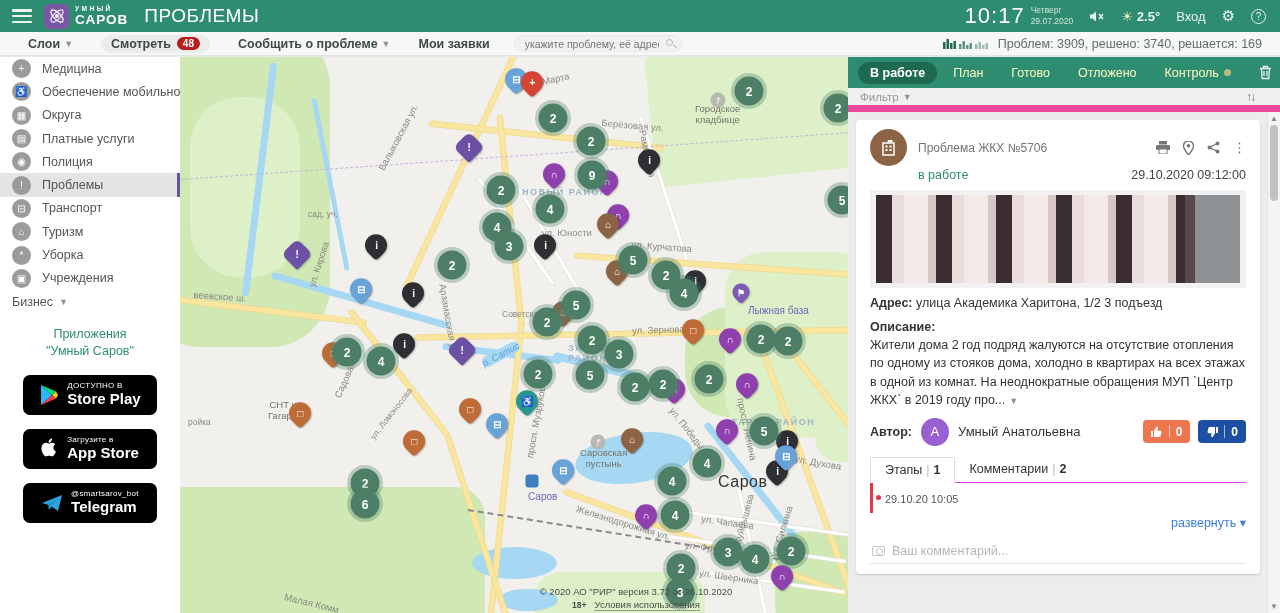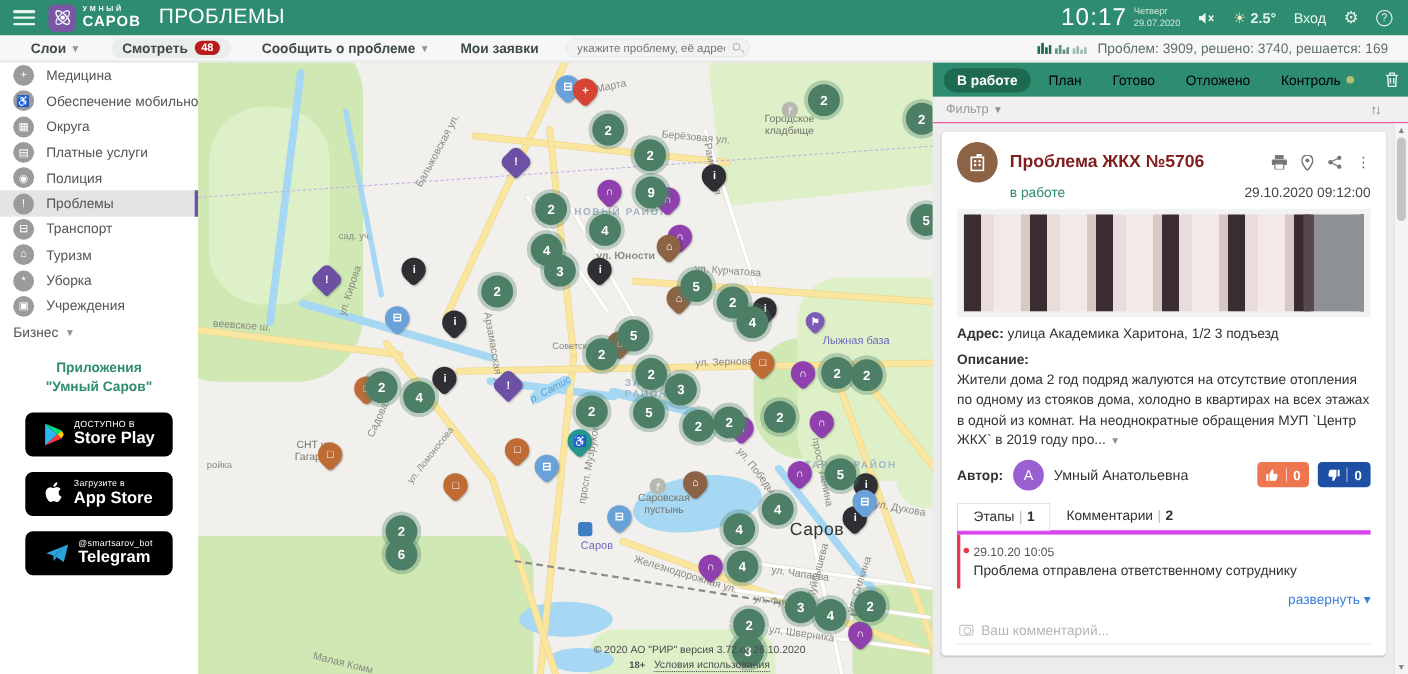--- a/index.html
+++ b/index.html
@@ -41,21 +41,21 @@
   .bars{display:flex;align-items:flex-end;gap:3px;margin-right:6px}
 
   
   .side{position:absolute;left:0;top:57px;width:180px;height:556px;background:#fff;z-index:20;overflow:hidden}
   .side-item{height:23.3px;display:flex;align-items:center;gap:11px;padding-left:12px;cursor:pointer;position:relative}
   .side-item.active{background:#e4e4e4}
   .side-item.active:after{content:"";position:absolute;right:0;top:0;width:3px;height:100%;background:#6c51a4}
   .si-ic{width:19px;height:19px;border-radius:50%;background:#9b9b9b;color:#fff;font-size:10px;display:flex;align-items:center;justify-content:center;flex:0 0 19px}
   .si-lb{font-size:12.5px;color:#555;white-space:nowrap}
   .biz{height:24px;display:flex;align-items:center;gap:6px;padding-left:12px;font-size:12.5px;color:#555;cursor:pointer}
-  .apps-t{margin-top:12px;text-align:center;color:#2e8c70;font-weight:bold;font-size:12.5px;line-height:1.4}
+  .apps-t{margin-top:12px;text-align:center;color:#2e8c70;font-weight:normal;font-size:12.5px;line-height:1.4}
   .store{display:block;width:134px;height:40px;background:#000;border-radius:7px;margin:14px auto 0;display:flex;align-items:center;justify-content:center;gap:8px;color:#fff;cursor:pointer}
   .store-txt{display:flex;flex-direction:column;line-height:1.1}
   .store-top{font-size:8px;letter-spacing:.3px}
   .store-bot{font-size:15px;font-weight:bold}
 
   
   .map{position:absolute;left:180px;top:57px;width:668px;height:556px;background:#f2f0ec;overflow:hidden;z-index:10}
   .green{position:absolute;background:#cfe8b4;border-radius:40px}
   .green.lt{background:#ddf0c8}
   .water{position:absolute;background:#a7d8f3;border-radius:6px}
@@ -85,54 +85,54 @@
   .mk.st{width:13px;height:13px;border-radius:3px;background:#3f7fc1;transform:translate(-50%,-50%);z-index:3}
   .mk.fl{background:#7d5bb5;width:17px;height:17px;border-radius:50% 50% 50% 3px}
   .mk.fl i{font-size:9px}
   .attr{position:absolute;left:456px;bottom:2px;transform:translateX(-50%);text-align:center;font-size:9.5px;color:#4c4c4c;z-index:6;line-height:1.3}
   .attr .tos{border-bottom:1px dotted #4c4c4c;cursor:pointer}
   .age{font-size:8.5px;font-weight:bold;margin-right:8px}
 
   
   .panel{position:absolute;left:848px;top:57px;width:432px;height:556px;background:#ececec;display:flex;flex-direction:column;z-index:25}
   .ptabs{height:31px;background:#2e8c70;display:flex;align-items:center;padding:0 10px;gap:4px;flex:0 0 31px}
-  .ptab{color:#000000;font-size:12.5px;padding:4px 12px;border-radius:14px;cursor:pointer;white-space:nowrap;display:flex;align-items:center;gap:5px}
+  .ptab{color:#fef9c3;font-size:12.5px;padding:4px 12px;border-radius:14px;cursor:pointer;white-space:nowrap;display:flex;align-items:center;gap:5px}
   .ptab.active{background:#1d6a50;font-weight:bold;color:#fff}
   .pdot{width:7px;height:7px;border-radius:50%;background:#b5bd77}
   .ptabs .sp{flex:1}
   .p-ic{color:#eaf4ef;cursor:pointer;display:flex;align-items:center;padding:0 8px}
-  .filter{height:24px;background:#f0f0f0;border-bottom:1px solid #ec4899;display:flex;align-items:center;padding:0 12px;flex:0 0 24px}
+  .filter{height:24px;background:#f0f0f0;border-bottom:7px solid #ec4899;display:flex;align-items:center;padding:0 12px;flex:0 0 24px}
   .filter .fl{color:#999;font-size:11.5px;display:flex;gap:4px;align-items:center;cursor:pointer}
   .filter .sort{margin-left:auto;color:#777;font-size:12px;letter-spacing:-2px;cursor:pointer;padding-right:14px}
   .pscroll{flex:1;position:relative;overflow:hidden}
   .card{margin:8px 20px 8px 8px;background:#fff;border-radius:4px;box-shadow:0 1px 2px rgba(0,0,0,.18);padding:9px 14px 10px}
   .c-head{display:flex;align-items:center;gap:11px}
   .c-ico{width:37px;height:37px;border-radius:50%;display:flex;align-items:center;justify-content:center;flex:0 0 37px}
   .c-ico.brown{background:#8c6345}
-  .c-title{flex:1;color:#7f1d1d;font-size:16px;font-weight:bold}
+  .c-title{flex:1;color:#737373;font-size:12px;font-weight:normal}
   .c-acts{display:flex;gap:13px;color:#666;align-items:center}
   .c-acts .k{font-size:13px;color:#666;line-height:1}
   .c-sub{display:flex;margin:2px 0 0 48px;font-size:12.5px}
   .c-status{color:#2e8c70}
   .c-date{margin-left:auto;color:#444}
   .photo-frame{margin:8px 0 6px;background:#f2f2f2;padding:5px 6px}
   .photo1{height:88px;background:repeating-linear-gradient(90deg,#3a2d32 0 16px,#e9dcda 16px 28px,#f3eae7 28px 52px,#d7c8c6 52px 60px);position:relative}
   .photo1:after{content:"";position:absolute;right:0;top:0;width:15%;height:100%;background:linear-gradient(90deg,#57484e 0 18%,#8e9193 18%)}
   .kv{font-size:12.5px;margin-top:6px;line-height:1.45}
   .kv b{font-weight:bold}
   .desc-chev{color:#8a968f;font-size:9px;margin-left:4px}
   .auth{display:flex;align-items:center;gap:9px;margin-top:9px}
   .avatar{width:28px;height:28px;border-radius:50%;background:#9a5fd0;color:#fff;display:flex;align-items:center;justify-content:center;font-size:13px}
   .auth-name{font-size:13px}
   .votes{margin-left:auto;display:flex;gap:8px}
   .vote{height:23px;border-radius:4px;display:flex;align-items:center;color:#fff;font-size:12px;font-weight:bold;padding:0 8px;gap:6px;cursor:pointer}
   .vote .dv{width:1px;height:13px;background:rgba(255,255,255,.6)}
   .vote.up{background:#ee764f}
   .vote.down{background:#1d4fa4}
-  .stabs{display:flex;margin-top:11px;border-bottom:4px solid #d946ef;font-size:12.5px}
+  .stabs{display:flex;margin-top:11px;border-bottom:1px solid #d946ef;font-size:12.5px}
   .stab{padding:5px 14px;cursor:pointer;color:#333}
   .stab b{font-weight:bold}
   .stab .pp{color:#bbb;margin:0 4px}
   .stab.active{border:1px solid #ddd;border-bottom:1px solid #fff;margin-bottom:-1px;border-radius:2px 2px 0 0}
   .stage{border-left:3px solid #e8374a;padding:8px 10px 6px 12px;font-size:12.5px;line-height:1.5}
   .stage-date{color:#555;font-size:11px;position:relative}
   .stage-date:before{content:"";position:absolute;left:-9px;top:4px;width:5px;height:5px;border-radius:50%;background:#e8374a}
   .expand{text-align:right;color:#3d7edb;font-size:12.5px;margin-top:2px;cursor:pointer}
   .comment{display:flex;align-items:center;gap:7px;margin-top:9px;padding:5px 2px;color:#b5b5b5;font-size:12.5px;border-bottom:1px solid #e6e6e6;cursor:text}
   .cam{width:13px;height:10px;border:1.4px solid #c4c4c4;border-radius:2px;position:relative}
@@ -373,21 +373,21 @@
   </div>
   <div id="map-labels">
       <span class="ml" style="left: 196px; top: 110px; transform: rotate(-62deg);">Балыковская ул.</span>
       <span class="ml" style="left: 338px; top: 24px; transform: rotate(-12deg);">ул. 8 Марта</span>
       <span class="ml" style="left: 422px; top: 60px; transform: rotate(5deg);">Берёзовая ул.</span>
       <span class="ml place" style="left: 515px; top: 46px;">Городское
 кладбище</span>
       <span class="ml" style="left: 468px; top: 72px; transform: rotate(78deg);">Раменская</span>
       <span class="ml" style="left: 452px; top: 182px; transform: rotate(4deg);">ул. Курчатова</span>
       <span class="ml district" style="left: 342px; top: 130px;">НОВЫЙ РАЙОН</span>
-      <span class="ml" style="left: 362px; top: 170px; font-weight: bold;">ул. Юности</span>
+      <span class="ml" style="left: 362px; top: 170px;">ул. Юности</span>
       <span class="ml" style="left: 126px; top: 228px; transform: rotate(-72deg);">ул. Кирова</span>
       <span class="ml small" style="left: 128px; top: 152px;">сад. уч.</span>
       <span class="ml" style="left: 14px; top: 232px; transform: rotate(4deg);">веевское ш.</span>
       <span class="ml" style="left: 268px; top: 226px; transform: rotate(80deg);">Арзамасская ул.</span>
       <span class="ml" style="left: 452px; top: 268px; transform: rotate(-2deg);">ул. Зернова</span>
       <span class="ml small" style="left: 322px; top: 252px;">Советская</span>
       <span class="ml district" style="left: 388px; top: 286px;">ЗАРЕЧНЫЙ
 РАЙОН</span>
       <span class="ml water" style="left: 300px; top: 302px; transform: rotate(-28deg);">р. Сатис</span>
       <span class="ml poi" style="left: 568px; top: 248px;">Лыжная база</span>
@@ -674,21 +674,20 @@
               <span>0</span>
           </span>
         </span>
       </div>
       <div class="stabs">
         <span class="stab active"><span>Этапы</span><span class="pp">|</span><b>1</b></span>
         <span class="stab"><span>Комментарии</span><span class="pp">|</span><b>2</b></span>
       </div>
       <div class="stage">
         <div class="stage-date">29.10.20 10:05</div>
-        <div>Проблема отправлена ответственному сотруднику</div>
       </div>
       <div class="expand"><span>развернуть</span> ▾</div>
       <div class="comment">
         <span class="cam"></span>
         <span>Ваш комментарий...</span>
       </div>
     </div>
 
     <div class="sbar">
       <span class="ar">▲</span>

